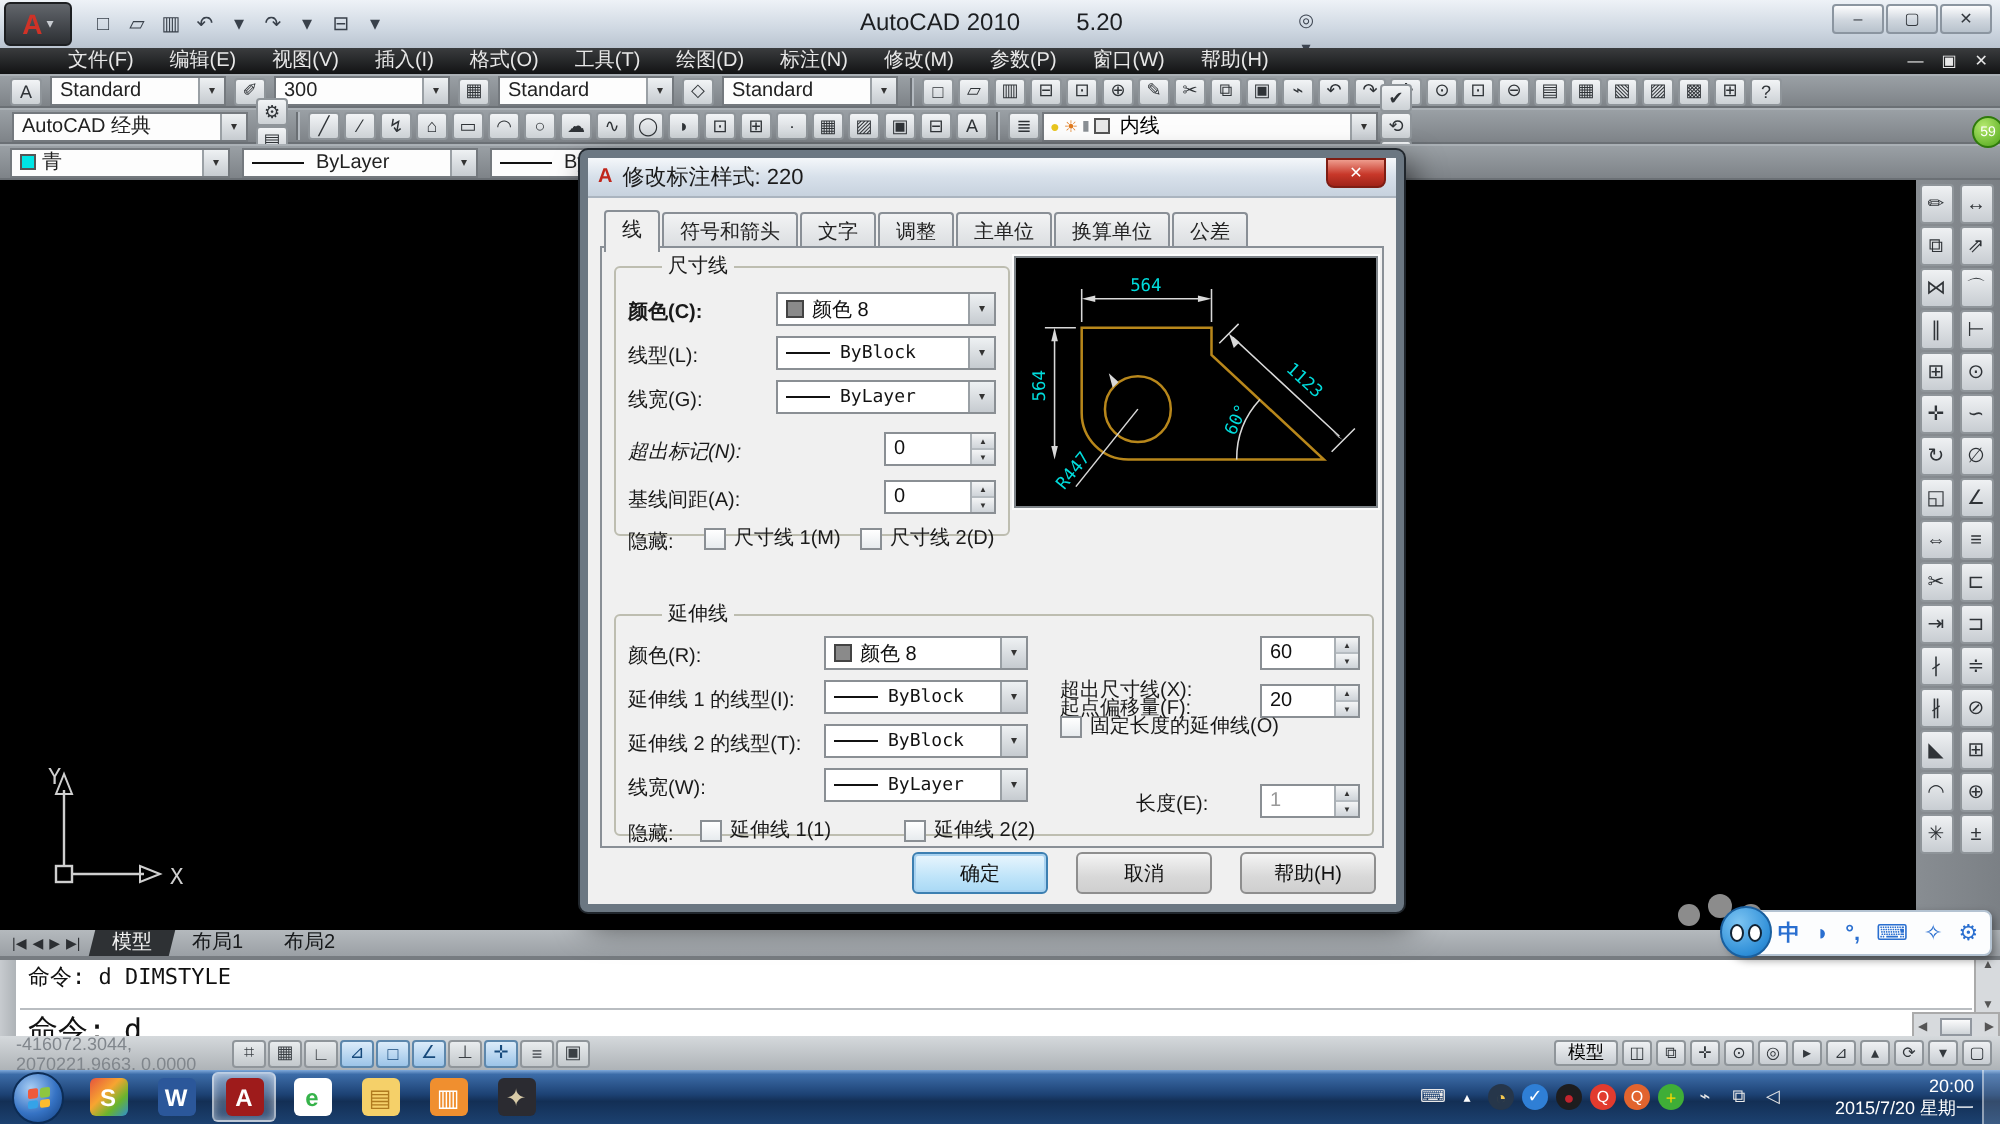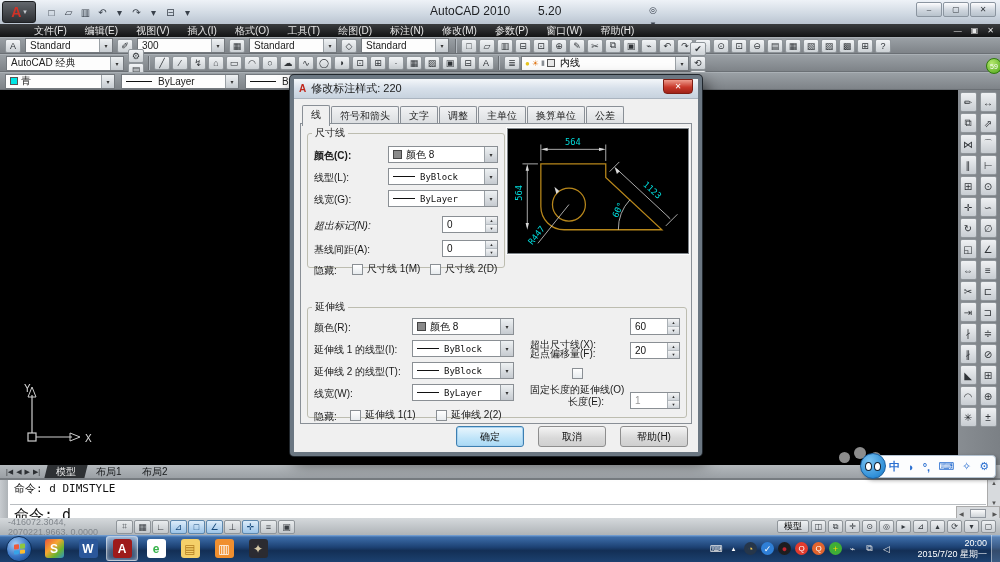--- a/index.html
+++ b/index.html
@@ -104,21 +104,21 @@
   #dialog { left:290px; top:75px; width:412px; height:381px; border:4px solid rgba(96,108,120,.92); border-radius:4px; background:#f0f0f0; box-shadow:0 0 0 1px #20262c, 4px 7px 16px rgba(0,0,0,.65); z-index:50; }
   .dlg-title { height:20px; background:linear-gradient(#f4f7fa,#d7e0ea 50%,#c7d2de); display:flex; align-items:center; padding-left:5px; font-size:11px; color:#1a1a1a; border-bottom:1px solid #aab4bf; }
   .dlg-ico { color:#c0271c; font-weight:bold; font-size:10px; margin-right:5px; }
   .dlg-close { position:absolute; right:5px; top:0; width:30px; height:15px; background:linear-gradient(#ee9c8d,#c8382a 55%,#a02318); border:1px solid #7e1d13; border-radius:0 0 4px 4px; color:#fff; font-size:8px; display:flex; align-items:center; justify-content:center; }
   .dlg-body { position:absolute; left:0; top:20px; right:0; bottom:0; background:#f0f0f0; }
   .dlg-tabs { position:absolute; left:8px; top:4px; display:flex; align-items:flex-end; }
   .dtab { font-size:10px; padding:2px 8px 2px; background:linear-gradient(#f2f3f4,#d9dcdf); border:1px solid #898f96; border-bottom:none; border-radius:2px 2px 0 0; margin-right:1px; color:#222; position:relative; top:1px; }
   .dtab[data-active="true"] { background:#f0f0f0; padding-bottom:4px; top:2px; z-index:2; }
   .dlg-page { position:absolute; left:6px; right:6px; top:24px; bottom:28px; border:1px solid #898f96; background:#f0f0f0; }
   fieldset.grp { position:absolute; border:1px solid #bdbdb0; border-radius:3px; }
-  fieldset.grp legend { font-size:10px; color:#1a1a1a; margin-left:4px; padding:0 3px; }
+  fieldset.grp legend { font-size:10px; color:#1a1a1a; margin-left:23px; padding:0 3px; }
   #grp-dim { left:6px; top:2px; width:198px; height:142px; }
   #grp-ext { left:6px; top:176px; width:380px; height:118px; }
   .flabel { position:absolute; font-size:10px; color:#1a1a1a; white-space:nowrap; }
   .dcombo { position:absolute; height:17px; background:#fff; border:1px solid #8a8f94; display:flex; align-items:center; font-size:10px; padding-left:4px; color:#111; }
   .dcombo .sw { width:9px; height:9px; background:#8a8a8a; border:1px solid #444; margin-right:4px; flex:none; }
   .dcombo .ln { width:22px; border-top:1px solid #111; margin-right:5px; flex:none; }
   .dcombo .val { font-family:"DejaVu Sans Mono",monospace; font-size:9px; }
   .dspin { position:absolute; height:17px; background:#fff; border:1px solid #8a8f94; display:flex; }
   .dspin .v { flex:1; font-size:10px; padding:2px 0 0 4px; color:#111; }
   .spincol { width:12px; border-left:1px solid #aab0b5; display:flex; flex-direction:column; }
@@ -508,42 +508,42 @@
           <div class="dcombo" style="left:104px;top:70px;width:102px;">
             <span class="ln"></span>
               <span class="val">ByLayer</span>
             <span class="combo-ar">▾</span>
           </div>
           <span class="flabel" style="left:6px;top:96px;">隐藏:</span>
           <label class="chk" style="left:42px;top:94px;">
               <span class="box"></span>
               <span>延伸线 1(1)</span>
             </label>
-          <label class="chk" style="left:128px;top:94px;">
+          <label class="chk" style="left:144px;top:94px;">
               <span class="box"></span>
               <span>延伸线 2(2)</span>
             </label>
 
           <span class="flabel" style="left:222px;top:24px;">超出尺寸线(X):</span>
           <div class="dspin" style="left:322px;top:4px;width:50px;">
             <span class="v">60</span>
             <span class="spincol">
                 <span>▲</span>
                 <span>▼</span>
               </span>
           </div>
           <span class="flabel" style="left:222px;top:33px;">起点偏移量(F):</span>
           <div class="dspin" style="left:322px;top:28px;width:50px;">
             <span class="v">20</span>
             <span class="spincol">
                 <span>▲</span>
                 <span>▼</span>
               </span>
           </div>
-          <label class="chk" style="left:222px;top:54px;flex-direction:column;">
+          <label class="chk" style="left:222px;top:42px;">
               <span class="box"></span>
               <span>固定长度的延伸线(O)</span>
             </label>
           <span class="flabel" style="left:260px;top:81px;">长度(E):</span>
           <div class="dspin disabled" style="left:322px;top:78px;width:50px;">
             <span class="v">1</span>
             <span class="spincol">
                 <span>▲</span>
                 <span>▼</span>
               </span>

